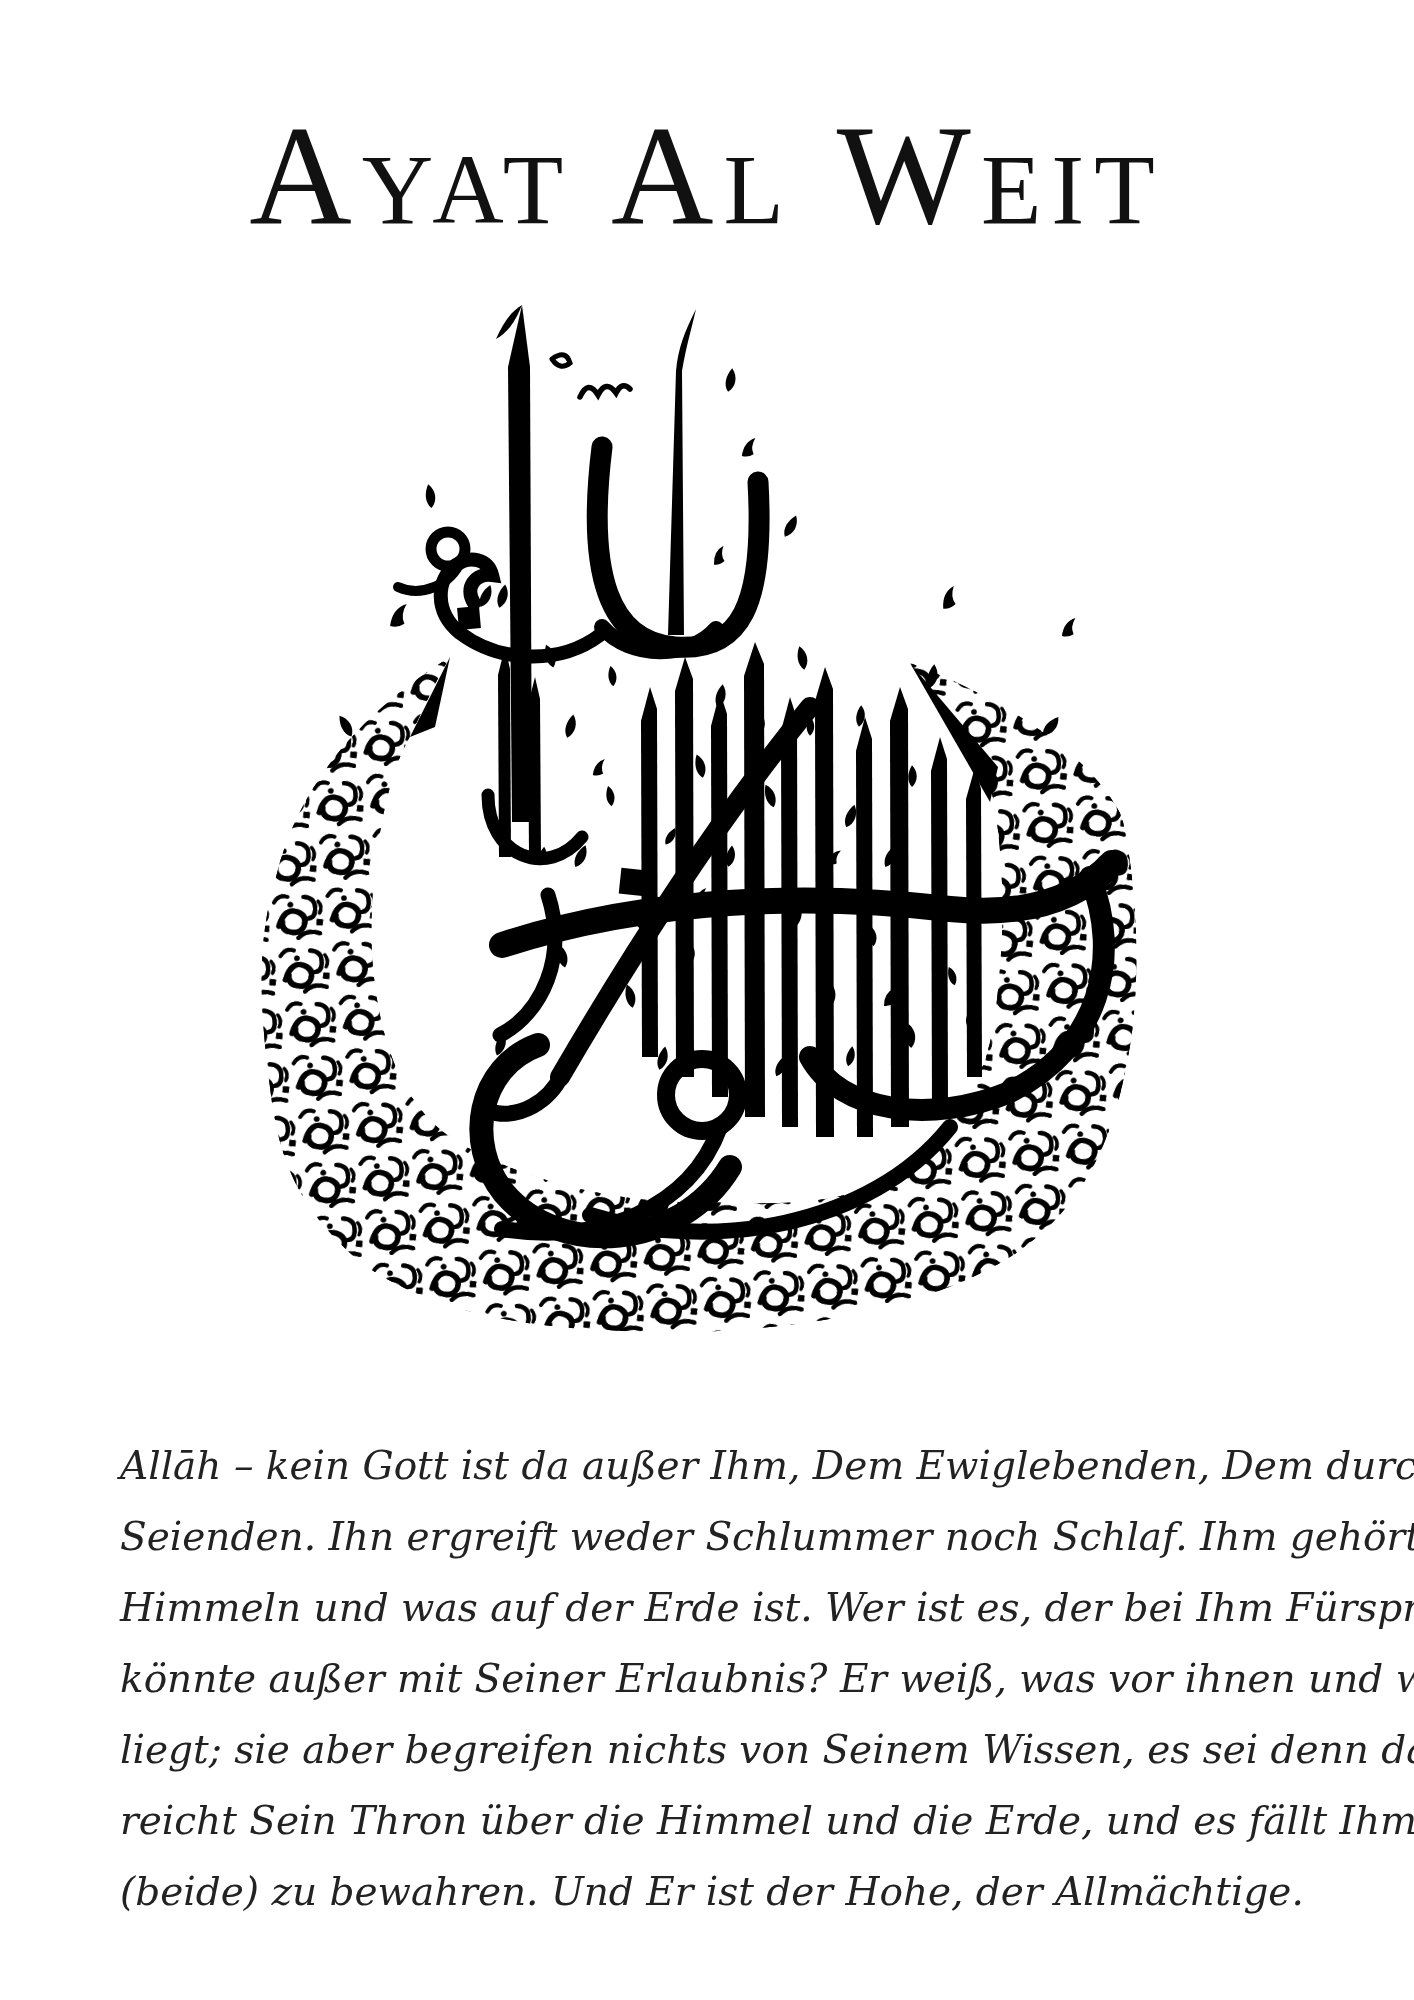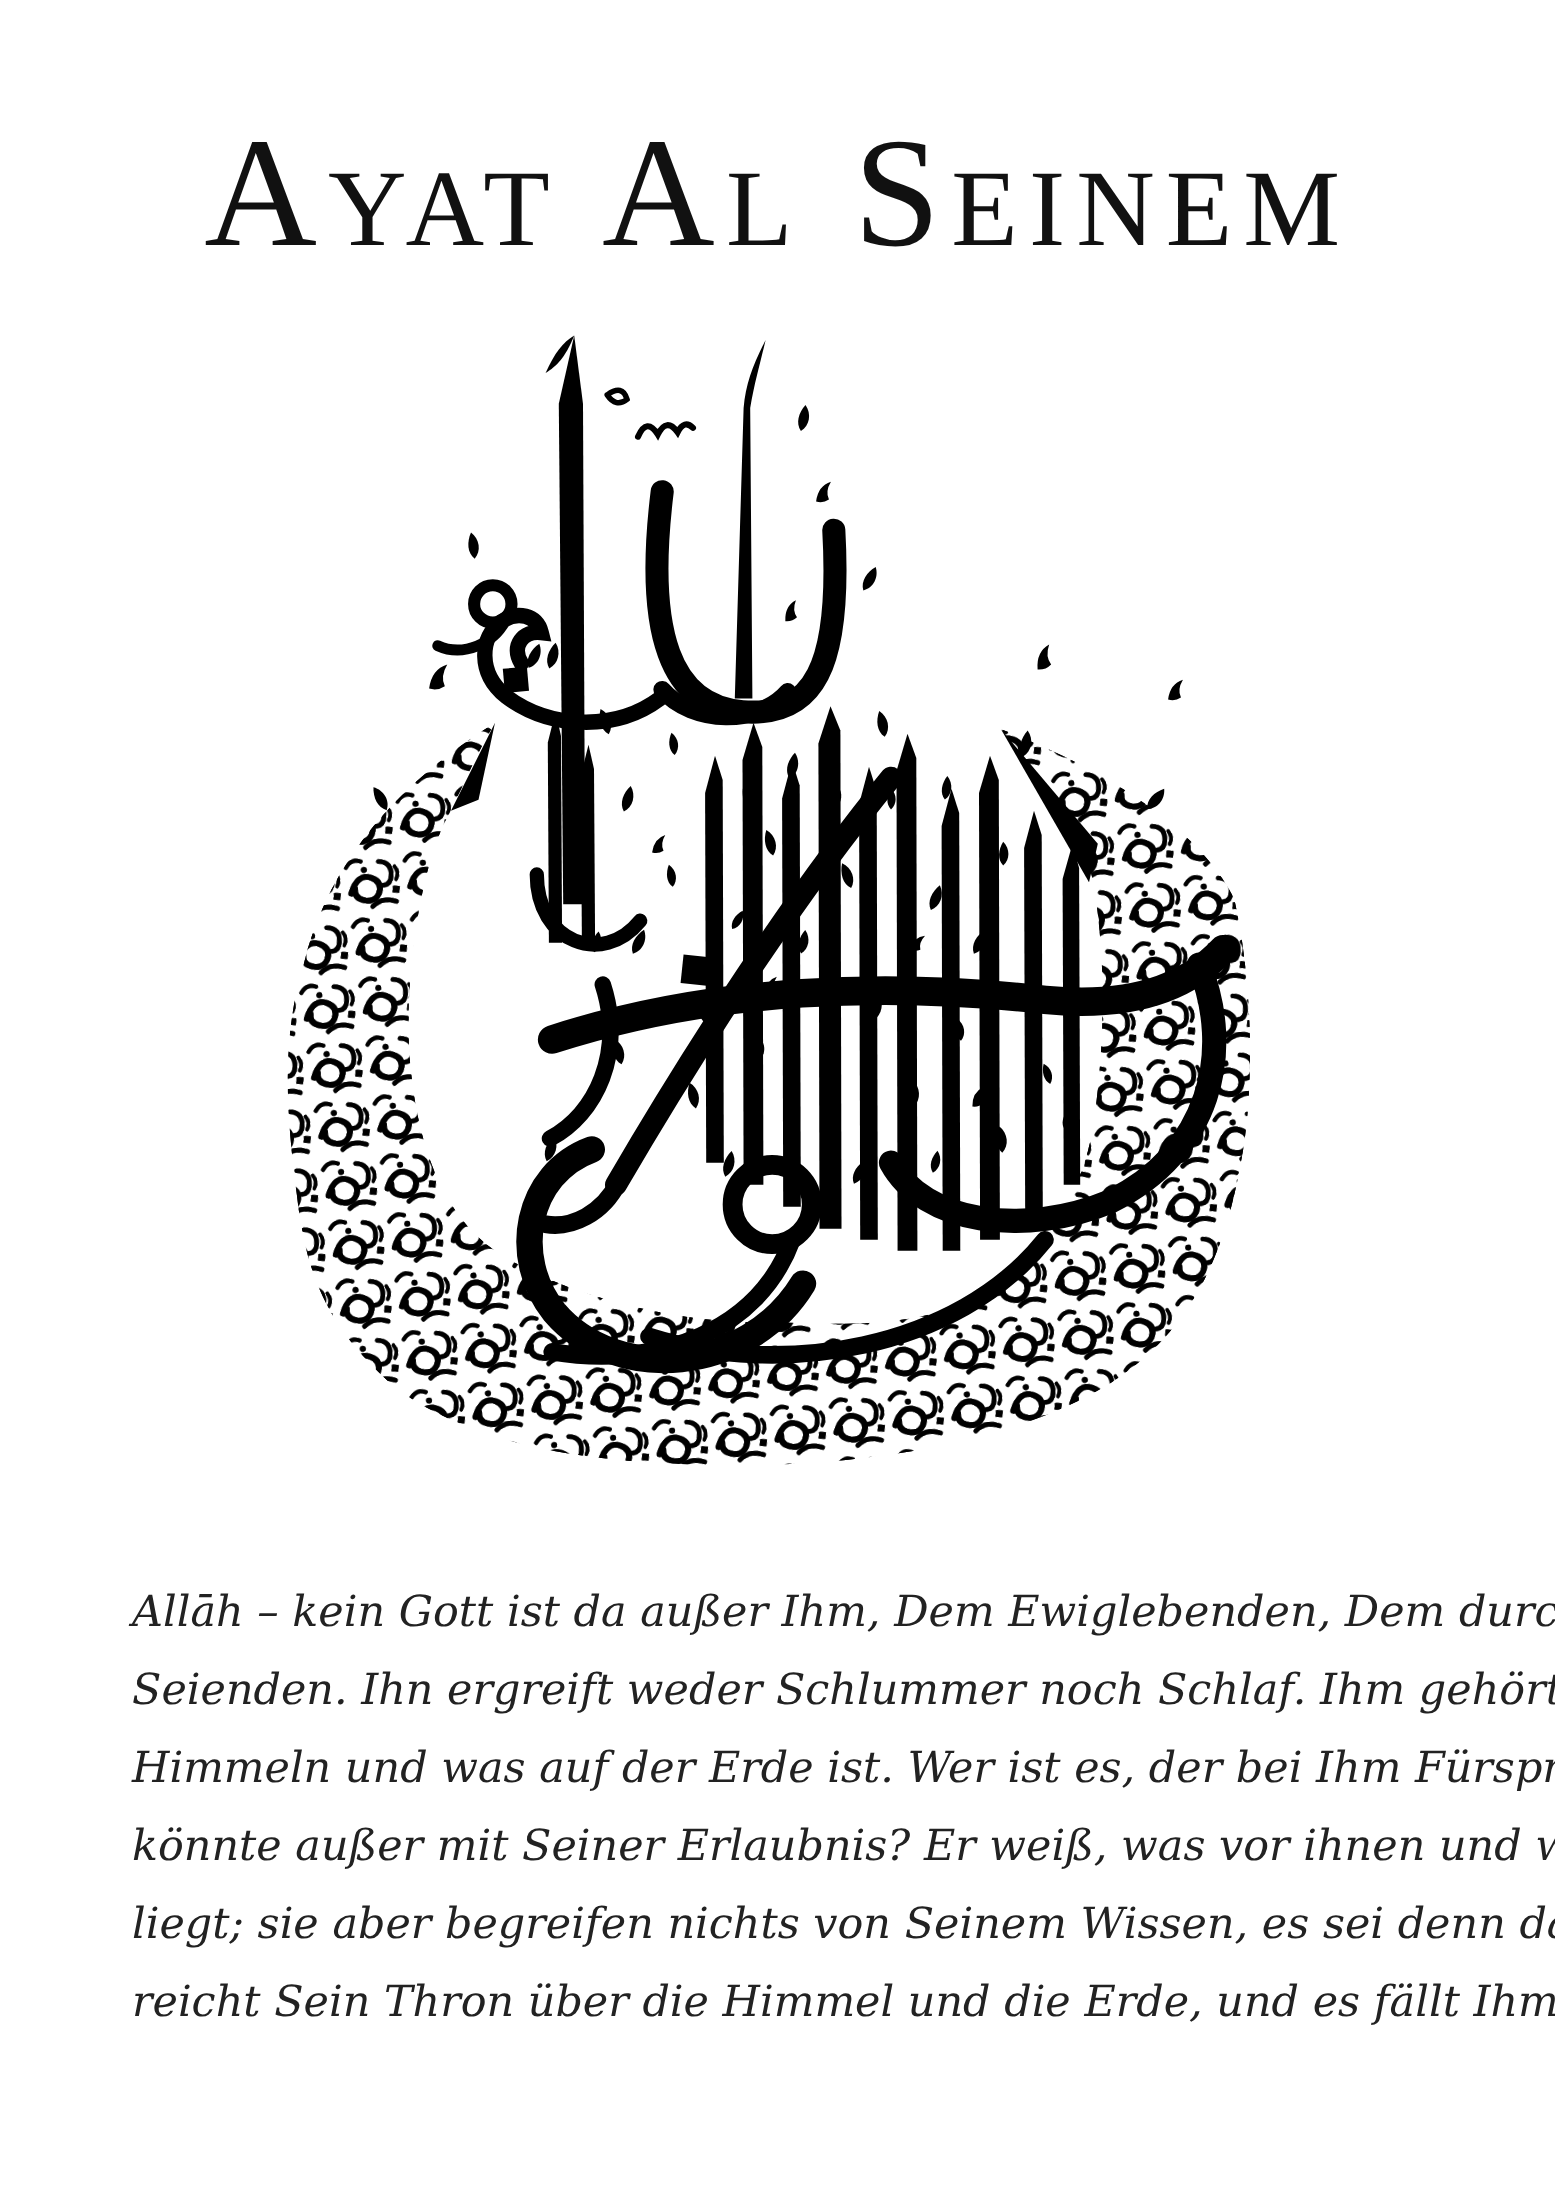--- a/index.html
+++ b/index.html
@@ -43,21 +43,21 @@
     font-size:39px;
     line-height:71px;
     white-space:nowrap;
   }
 </style>
 </head>
 <body>
 
 <div class="page">
 
-  <div class="title">Ayat Al Seinem</div>
+  <div class="title">Ayat Al Weit</div>
 
   <div class="art" aria-label="Ayat al-Kursi circular Thuluth calligraphy medallion">
     <svg viewBox="0 0 900 1050" xmlns="http://www.w3.org/2000/svg">
       <defs>
 
         <pattern id="sq1" width="54" height="54" patternUnits="userSpaceOnUse" patternTransform="rotate(-7)">
           <g fill="none" stroke="#000" stroke-linecap="round">
             <path d="M6 34 Q14 16 26 22 Q36 27 31 37 Q26 45 16 41 Q8 38 10 30" stroke-width="5"></path>
             <path d="M34 8 Q46 10 44 22 Q43 30 36 30" stroke-width="4"></path>
             <path d="M4 10 Q10 2 18 6" stroke-width="3.5"></path>
@@ -221,15 +221,16 @@
     </svg>
   </div>
 
   <div class="translation">
     <div class="t-line">Allāh – kein Gott ist da außer Ihm, Dem Ewiglebenden, Dem durch Sich Selbst</div>
     <div class="t-line">Seienden. Ihn ergreift weder Schlummer noch Schlaf. Ihm gehört, was in den</div>
     <div class="t-line">Himmeln und was auf der Erde ist. Wer ist es, der bei Ihm Fürsprache einlegen</div>
     <div class="t-line">könnte außer mit Seiner Erlaubnis? Er weiß, was vor ihnen und was hinter ihnen</div>
     <div class="t-line">liegt; sie aber begreifen nichts von Seinem Wissen, es sei denn das, was Er will. Weit</div>
     <div class="t-line">reicht Sein Thron über die Himmel und die Erde, und es fällt Ihm nicht schwer, sie</div>
+    <div class="t-line">(beide) zu bewahren. Und Er ist der Hohe, der Allmächtige.</div>
   </div>
 
 </div>
 
 </body></html>

